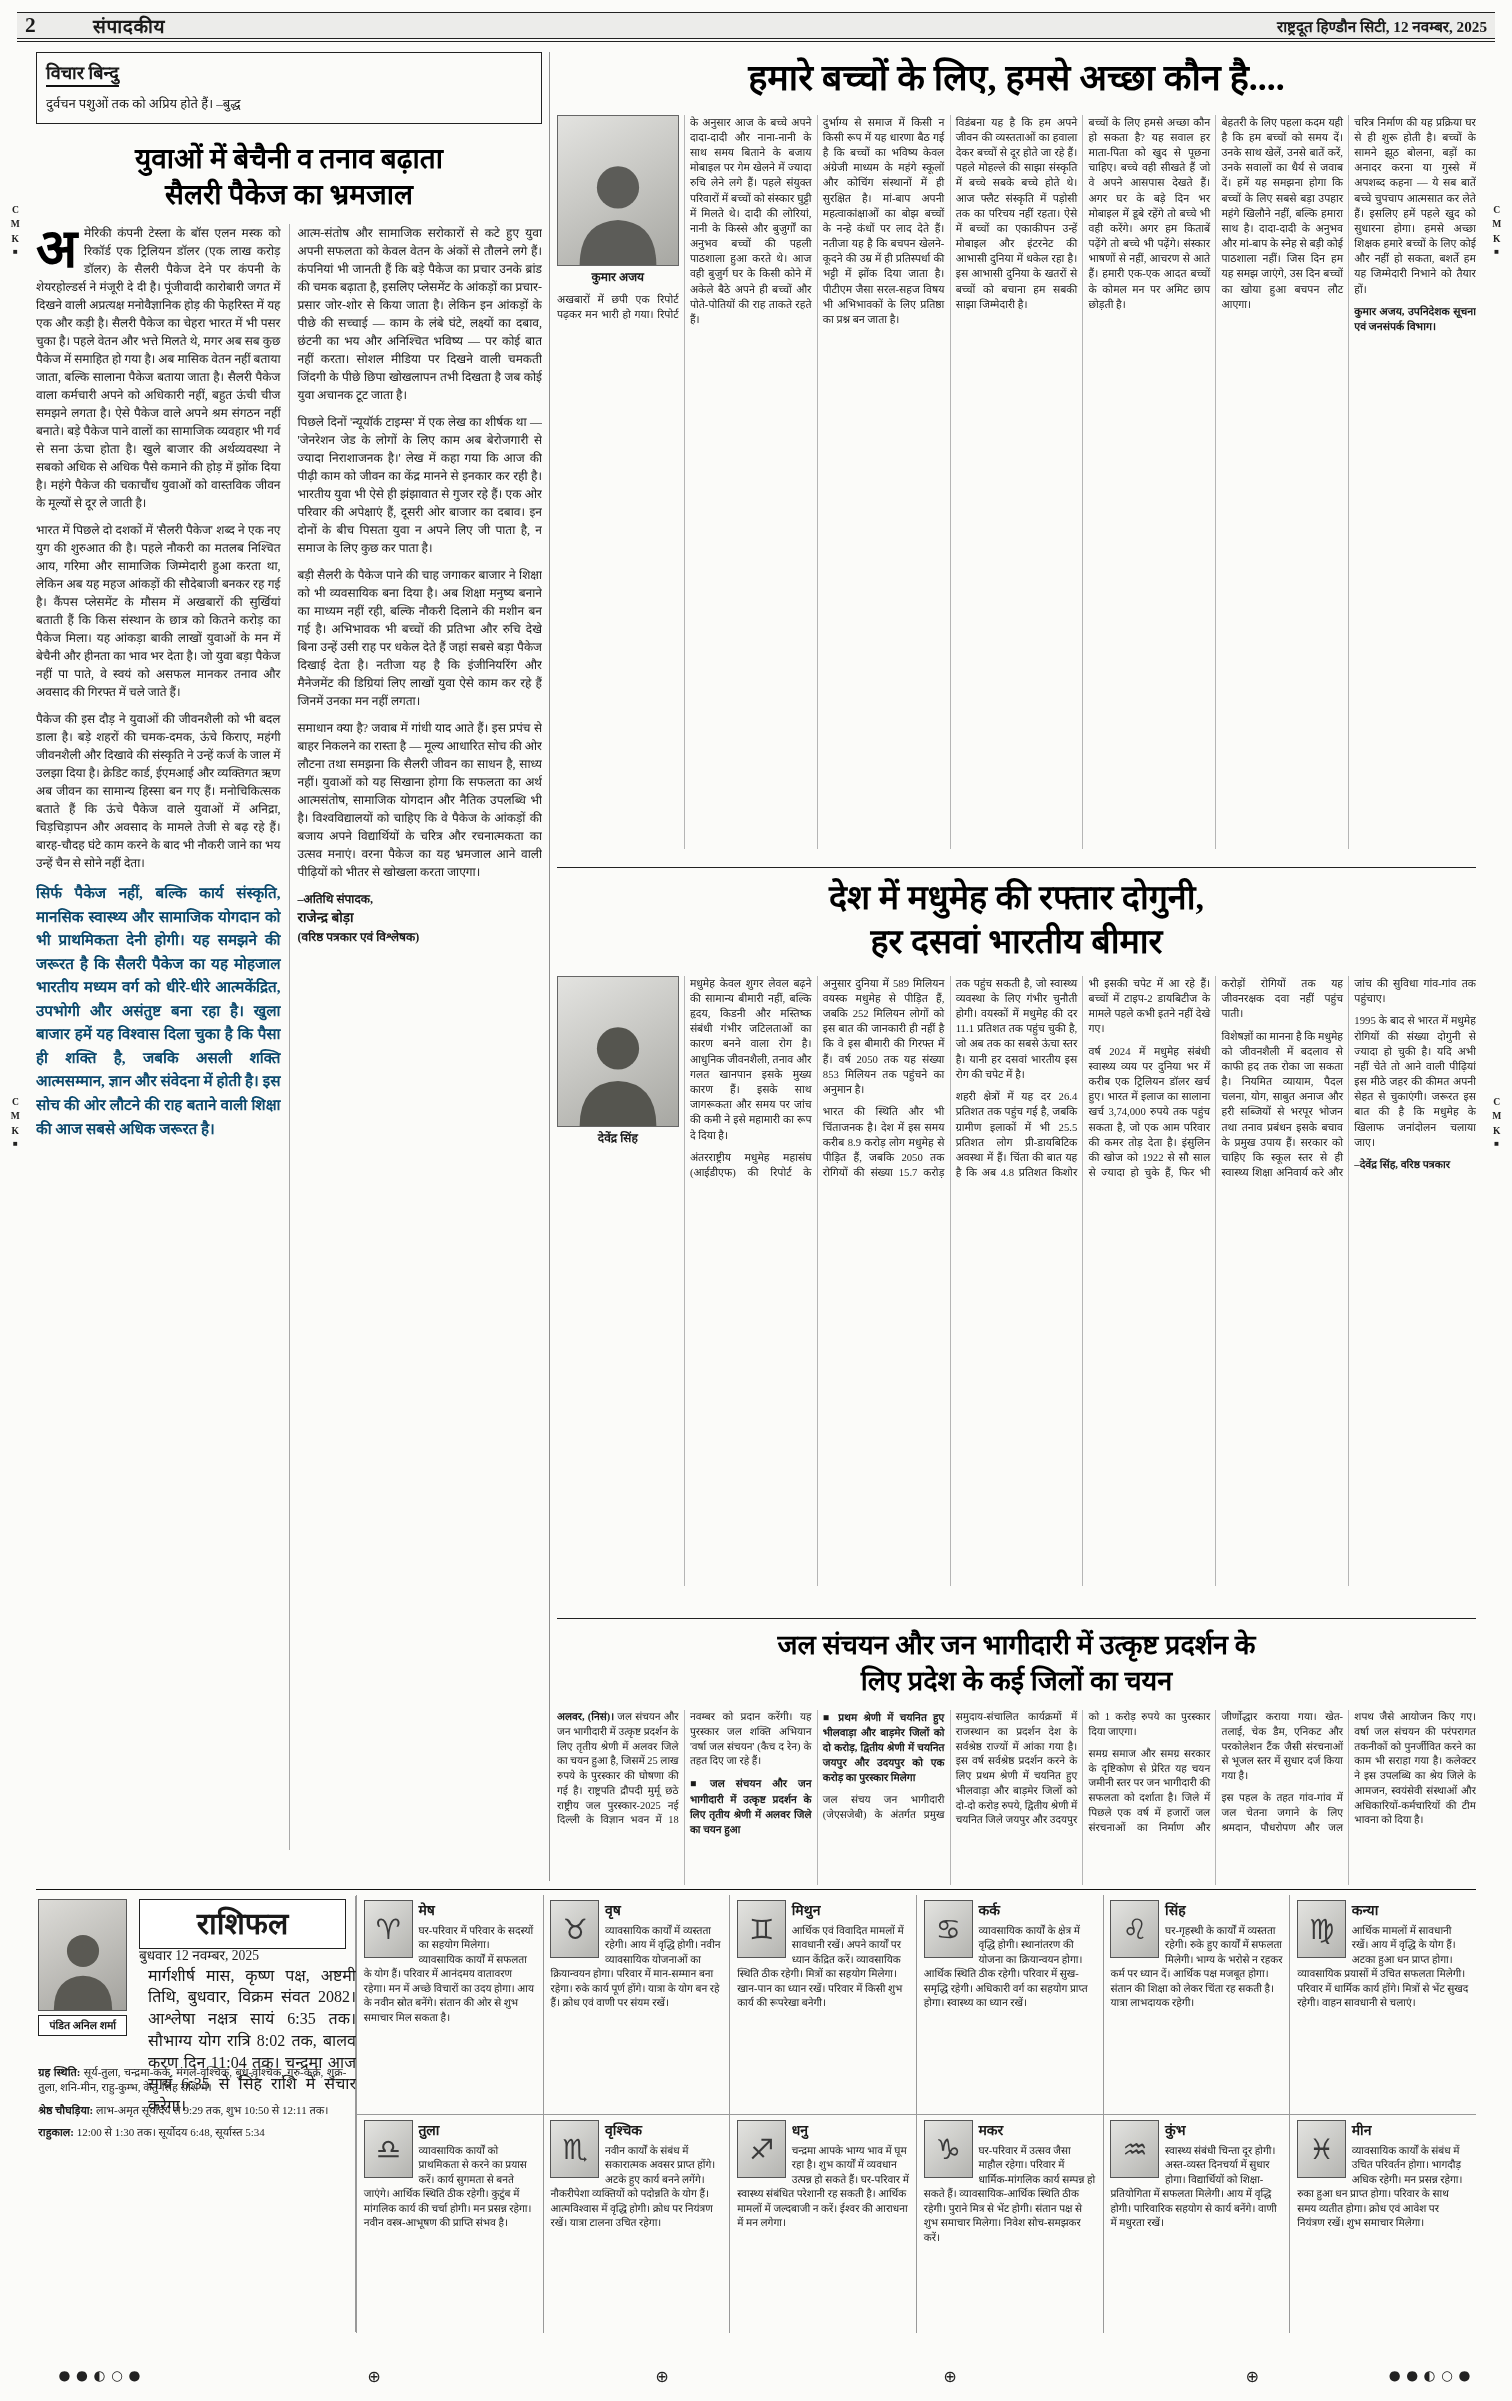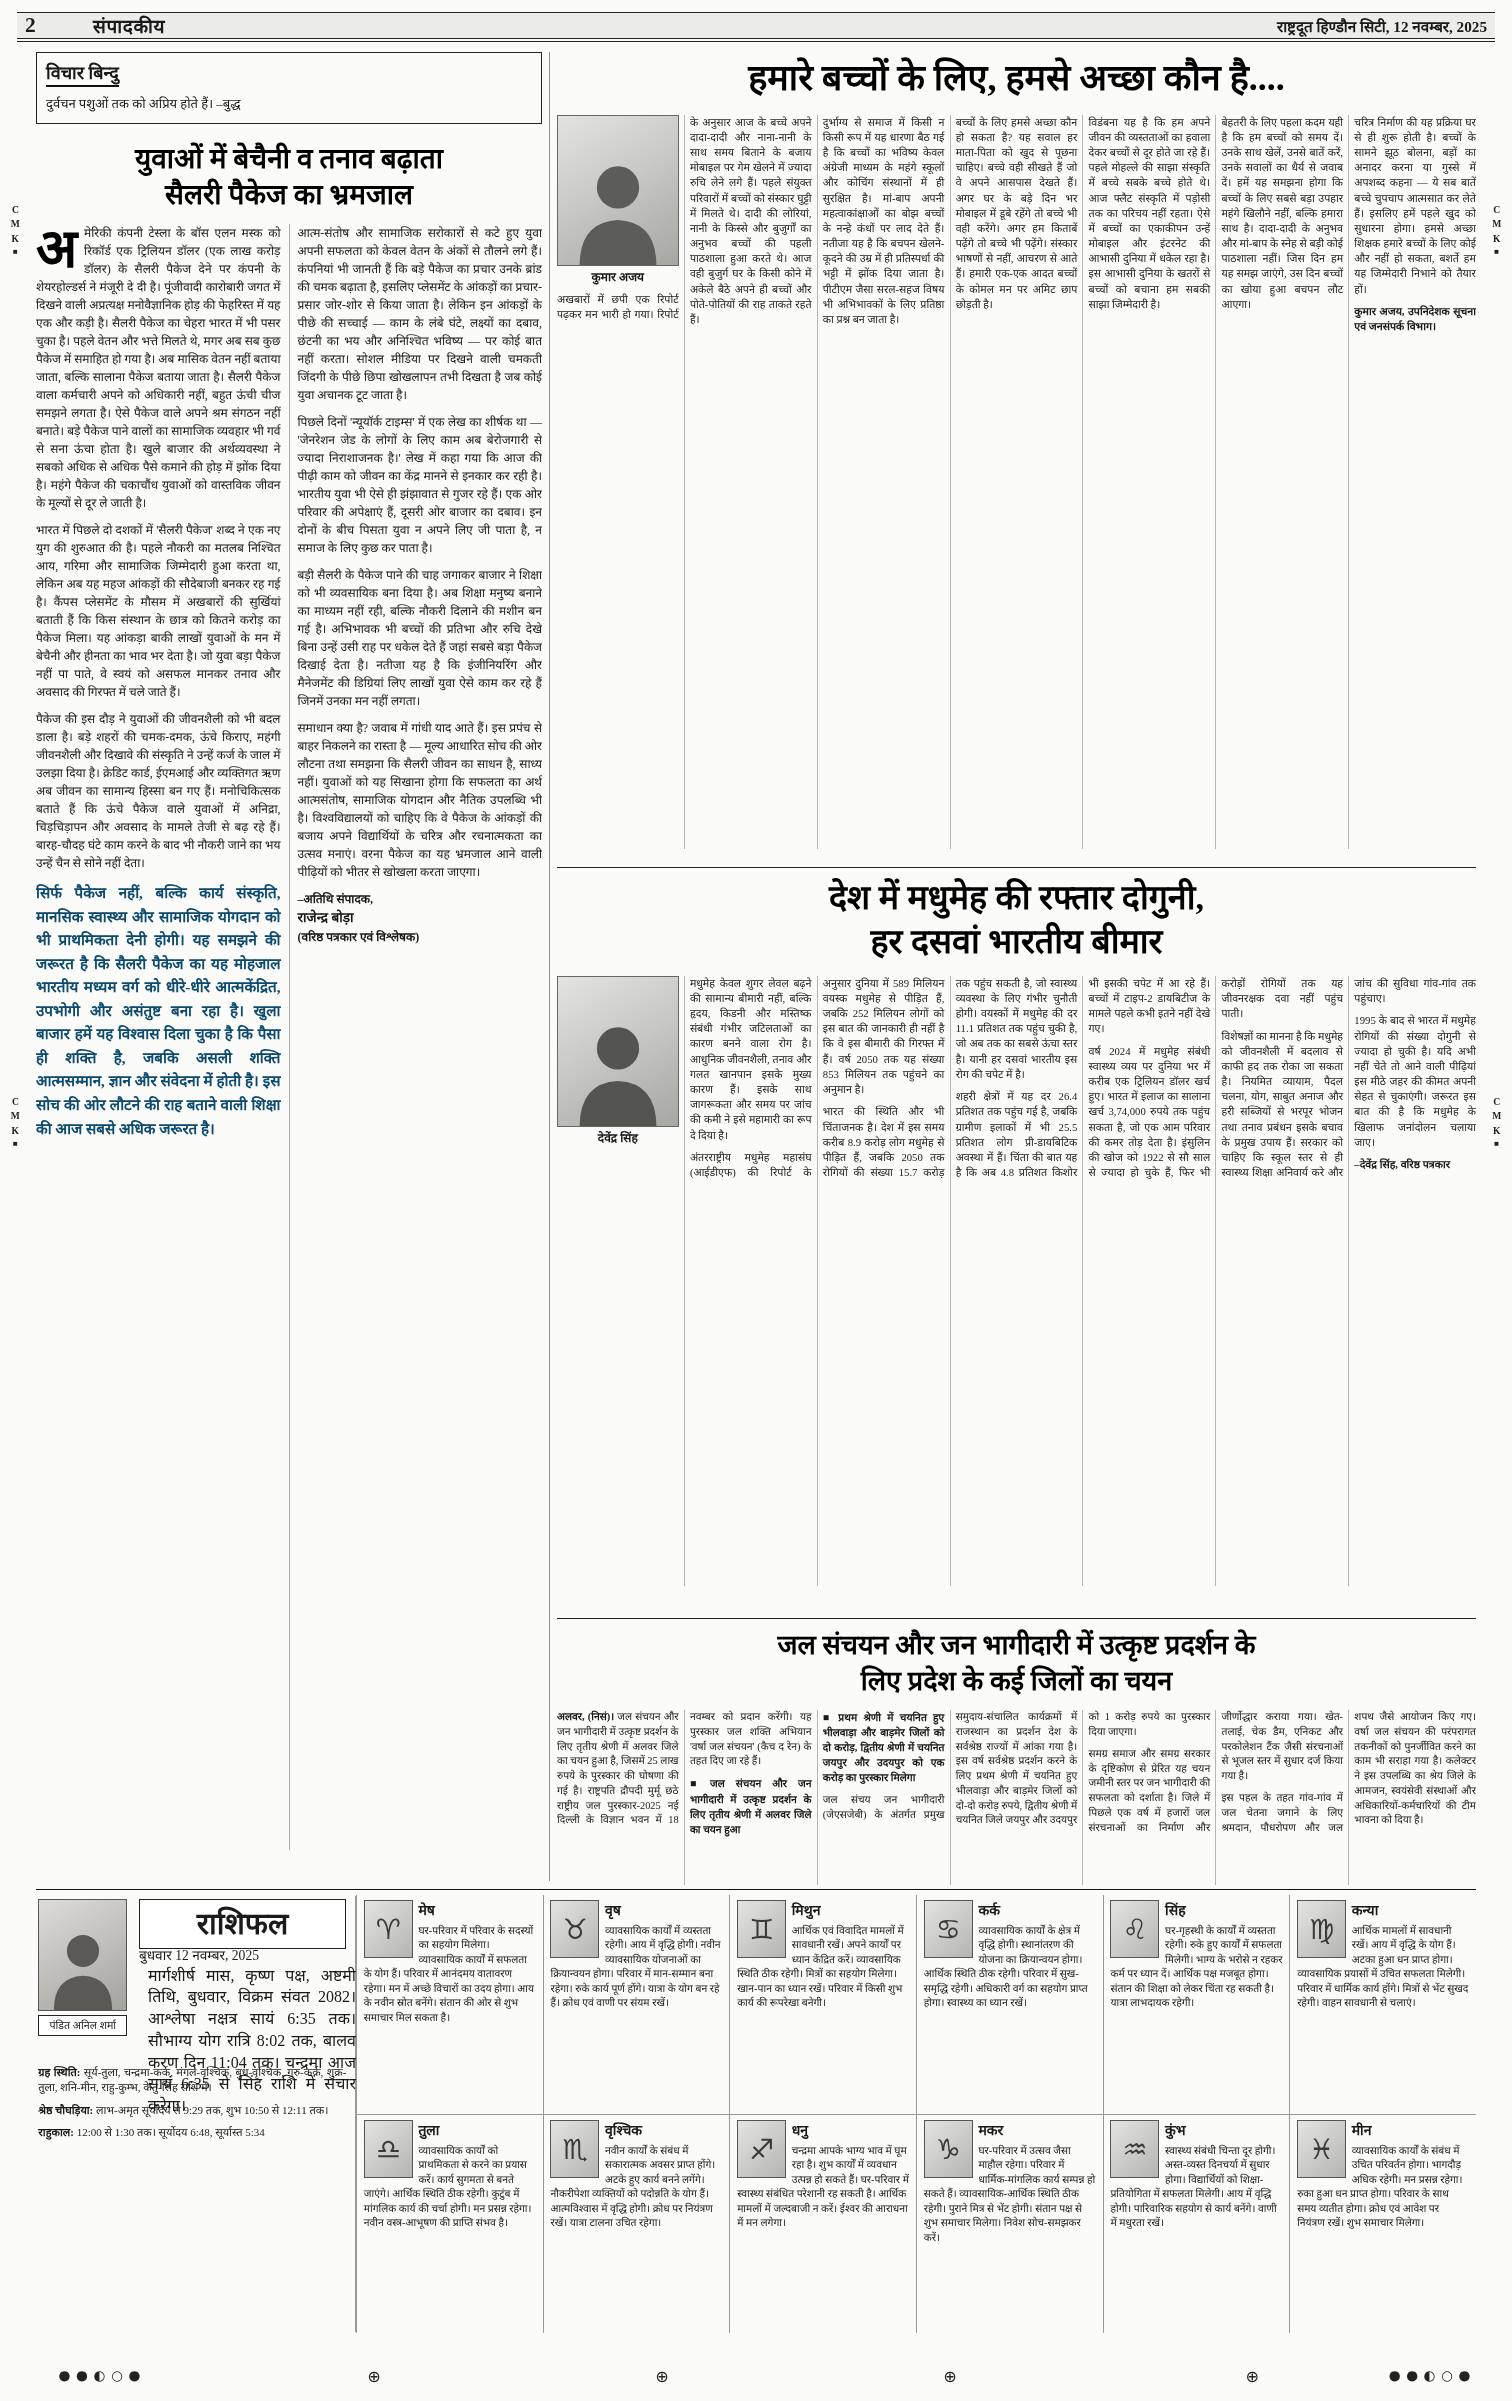--- a/index.html
+++ b/index.html
@@ -65,21 +65,21 @@
 
   .bullet { font-weight:bold; break-inside:avoid; line-height:1.45; }
   .bullet .bsq { margin-right:5.6px; }
 
   
   .rashifal { position:absolute; left:36px; top:1889px; width:1440px; height:447px; border-top:1.1px solid #111; }
   .rash-left { position:absolute; left:0; top:5.6px; width:320px; bottom:4.5px; border-right:0.6px solid #999; padding-right:6.8px; }
   .pandit-photo { position:absolute; left:2.3px; top:3.4px; width:89px; height:112px; border:0.6px solid #555;
     background:linear-gradient(150deg,#dddcd8,#a3a29d); overflow:hidden; }
   .pandit-photo svg { position:absolute; bottom:-2.3px; left:50%; transform:translateX(-50%); }
-  .pandit-caption { position:absolute; left:2.3px; top:119px; width:89px; border:1.1px solid #222; font-weight:normal;
+  .pandit-caption { position:absolute; left:2.3px; top:119px; width:89px; border:1.1px solid #222; font-weight:bold;
     text-align:center; font-size:10.7px; padding:2.8px 1.1px; background:#fff; }
   .rash-title-box { position:absolute; left:103px; top:3.4px; width:207px; border:1.7px solid #222; text-align:center;
     font-size:30px; font-weight:bold; padding:2.3px 0 4.5px; background:#fff; }
   .rash-date { position:absolute; left:103px; top:49px; width:207px; font-weight:normal; font-size:13.6px; }
   .rash-panchang { position:absolute; left:112px; top:69px; width:208px; font-size:16px; line-height:1.36; text-align:justify; }
   .rash-left-bottom { position:absolute; left:2.3px; top:169px; width:308px; font-size:11px; line-height:1.42; text-align:justify; }
   .rash-left-bottom p { margin-bottom:6.8px; }
   .rash-left-bottom .lbl { font-weight:bold; }
 
   .zgrid { position:absolute; left:320px; top:4.5px; right:0; bottom:3.4px;
@@ -173,22 +173,22 @@
         <div class="photo">
           <svg width="96" height="119" viewBox="0 0 100 120">
             <circle cx="50" cy="38" r="22" fill="#5c5c58"></circle>
             <path d="M10 120 Q10 74 50 72 Q90 74 90 120 Z" fill="#5c5c58"></path>
           </svg>
         </div>
         <figcaption>कुमार अजय</figcaption>
       </figure>
       <p>अखबारों में छपी एक रिपोर्ट पढ़कर मन भारी हो गया। रिपोर्ट के अनुसार आज के बच्चे अपने दादा-दादी और नाना-नानी के साथ समय बिताने के बजाय मोबाइल पर गेम खेलने में ज्यादा रुचि लेने लगे हैं। पहले संयुक्त परिवारों में बच्चों को संस्कार घुट्टी में मिलते थे। दादी की लोरियां, नानी के किस्से और बुजुर्गों का अनुभव बच्चों की पहली पाठशाला हुआ करते थे। आज वही बुजुर्ग घर के किसी कोने में अकेले बैठे अपने ही बच्चों और पोते-पोतियों की राह ताकते रहते हैं।</p>
       <p>दुर्भाग्य से समाज में किसी न किसी रूप में यह धारणा बैठ गई है कि बच्चों का भविष्य केवल अंग्रेजी माध्यम के महंगे स्कूलों और कोचिंग संस्थानों में ही सुरक्षित है। मां-बाप अपनी महत्वाकांक्षाओं का बोझ बच्चों के नन्हे कंधों पर लाद देते हैं। नतीजा यह है कि बचपन खेलने-कूदने की उम्र में ही प्रतिस्पर्धा की भट्टी में झोंक दिया जाता है। पीटीएम जैसा सरल-सहज विषय भी अभिभावकों के लिए प्रतिष्ठा का प्रश्न बन जाता है।</p>
+      <p>विडंबना यह है कि हम अपने जीवन की व्यस्तताओं का हवाला देकर बच्चों से दूर होते जा रहे हैं। पहले मोहल्ले की साझा संस्कृति में बच्चे सबके बच्चे होते थे। आज फ्लैट संस्कृति में पड़ोसी तक का परिचय नहीं रहता। ऐसे में बच्चों का एकाकीपन उन्हें मोबाइल और इंटरनेट की आभासी दुनिया में धकेल रहा है। इस आभासी दुनिया के खतरों से बच्चों को बचाना हम सबकी साझा जिम्मेदारी है।</p>
       <p>बच्चों के लिए हमसे अच्छा कौन हो सकता है? यह सवाल हर माता-पिता को खुद से पूछना चाहिए। बच्चे वही सीखते हैं जो वे अपने आसपास देखते हैं। अगर घर के बड़े दिन भर मोबाइल में डूबे रहेंगे तो बच्चे भी वही करेंगे। अगर हम किताबें पढ़ेंगे तो बच्चे भी पढ़ेंगे। संस्कार भाषणों से नहीं, आचरण से आते हैं। हमारी एक-एक आदत बच्चों के कोमल मन पर अमिट छाप छोड़ती है।</p>
-      <p>विडंबना यह है कि हम अपने जीवन की व्यस्तताओं का हवाला देकर बच्चों से दूर होते जा रहे हैं। पहले मोहल्ले की साझा संस्कृति में बच्चे सबके बच्चे होते थे। आज फ्लैट संस्कृति में पड़ोसी तक का परिचय नहीं रहता। ऐसे में बच्चों का एकाकीपन उन्हें मोबाइल और इंटरनेट की आभासी दुनिया में धकेल रहा है। इस आभासी दुनिया के खतरों से बच्चों को बचाना हम सबकी साझा जिम्मेदारी है।</p>
       <p>बेहतरी के लिए पहला कदम यही है कि हम बच्चों को समय दें। उनके साथ खेलें, उनसे बातें करें, उनके सवालों का धैर्य से जवाब दें। हमें यह समझना होगा कि बच्चों के लिए सबसे बड़ा उपहार महंगे खिलौने नहीं, बल्कि हमारा साथ है। दादा-दादी के अनुभव और मां-बाप के स्नेह से बड़ी कोई पाठशाला नहीं। जिस दिन हम यह समझ जाएंगे, उस दिन बच्चों का खोया हुआ बचपन लौट आएगा।</p>
       <p>चरित्र निर्माण की यह प्रक्रिया घर से ही शुरू होती है। बच्चों के सामने झूठ बोलना, बड़ों का अनादर करना या गुस्से में अपशब्द कहना — ये सब बातें बच्चे चुपचाप आत्मसात कर लेते हैं। इसलिए हमें पहले खुद को सुधारना होगा। हमसे अच्छा शिक्षक हमारे बच्चों के लिए कोई और नहीं हो सकता, बशर्ते हम यह जिम्मेदारी निभाने को तैयार हों।</p>
       <p class="sig">कुमार अजय, उपनिदेशक सूचना एवं जनसंपर्क विभाग।</p>
     </div>
   </section>
 
   <div class="hline" style="left:557px; width:919px; top:867px;"></div>
 
   <section class="art diabetes-art">
     <h1 class="art-headline">

